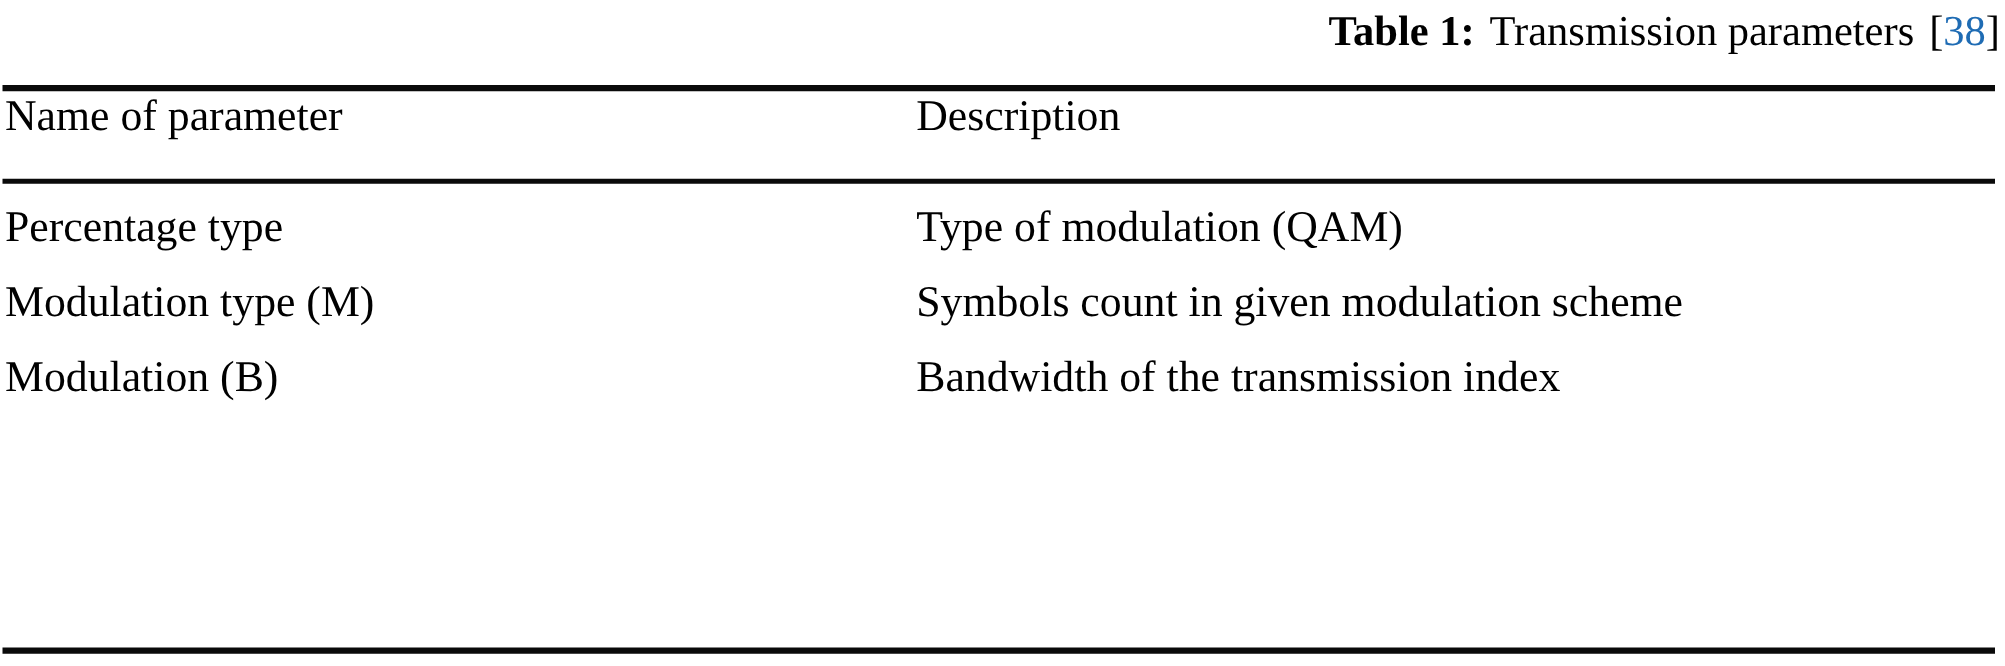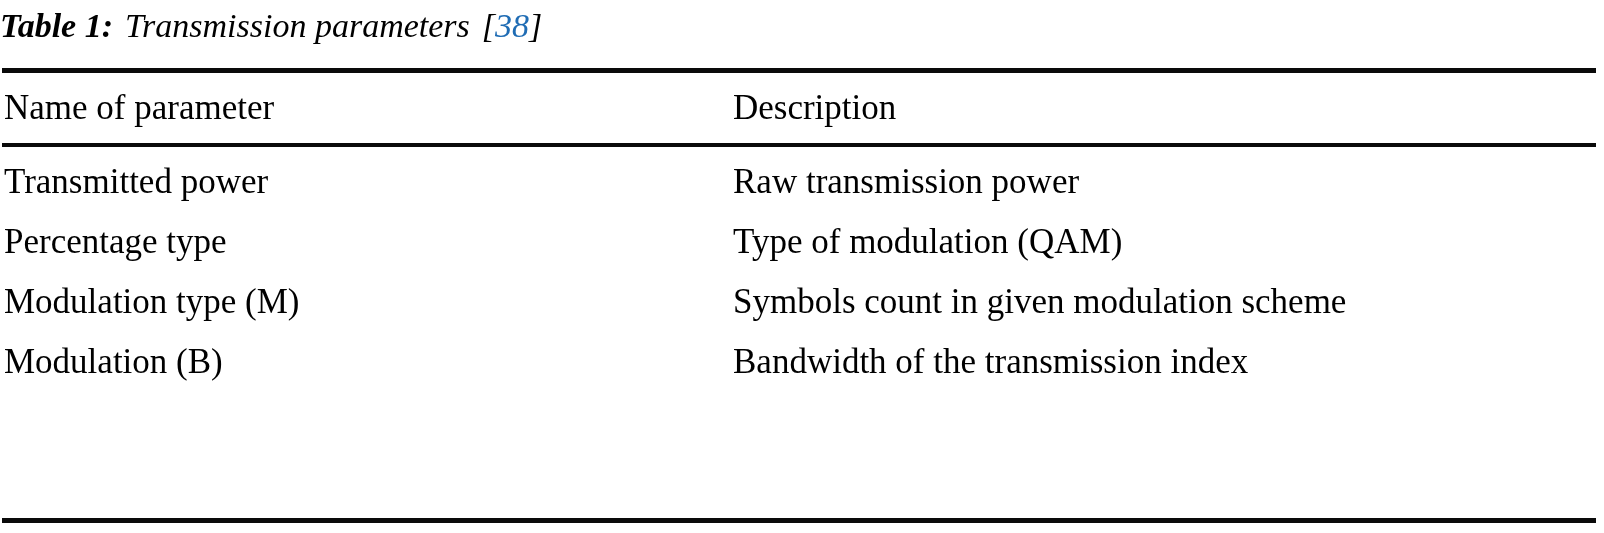--- a/index.html
+++ b/index.html
@@ -25,24 +25,23 @@
   }
 
   
   .caption {
     position: absolute;
     left: 0;
     top: 0;
     width: 1600px;
     height: 52px;
     line-height: 52px;
-    text-align: left;
+    text-align: right;
     font-size: 34px;
     white-space: nowrap;
-    font-style: italic;
   }
   .caption-label {
     font-weight: bold;
   }
   .caption-gap {
     display: inline-block;
     width: 12px;
   }
   .caption-text {
     font-weight: normal;
@@ -62,21 +61,21 @@
     background: #0a0a0a;
   }
   .rule-top    { top: 68px;  height: 5px; }
   .rule-mid    { top: 143px; height: 4px; }
   .rule-bottom { top: 518px; height: 5px; }
 
   
   .table-grid {
     position: absolute;
     left: 0;
-    top: 73px;
+    top: 58px;
     width: 1604px;
   }
 
   .row {
     display: flex;
     align-items: baseline;
     height: 60px;
   }
   .row-header {
     height: 70px;
@@ -125,24 +124,20 @@
     <div class="row row-header">
       <div class="cell col-name">Name of parameter</div>
       <div class="cell col-desc">Description</div>
     </div>
   </div>
 
   <div class="rule rule-mid" style="background: rgb(10, 10, 10);"></div>
 
   <div class="body-rows">
 
-    <div class="row">
-      <div class="cell col-name">Transmitted power</div>
-      <div class="cell col-desc">Raw transmission power</div>
-    </div>
 
     <div class="row">
       <div class="cell col-name">Percentage type</div>
       <div class="cell col-desc">Type of modulation (QAM)</div>
     </div>
 
     <div class="row">
       <div class="cell col-name">Modulation type (M)</div>
       <div class="cell col-desc">Symbols count in given modulation scheme</div>
     </div>

